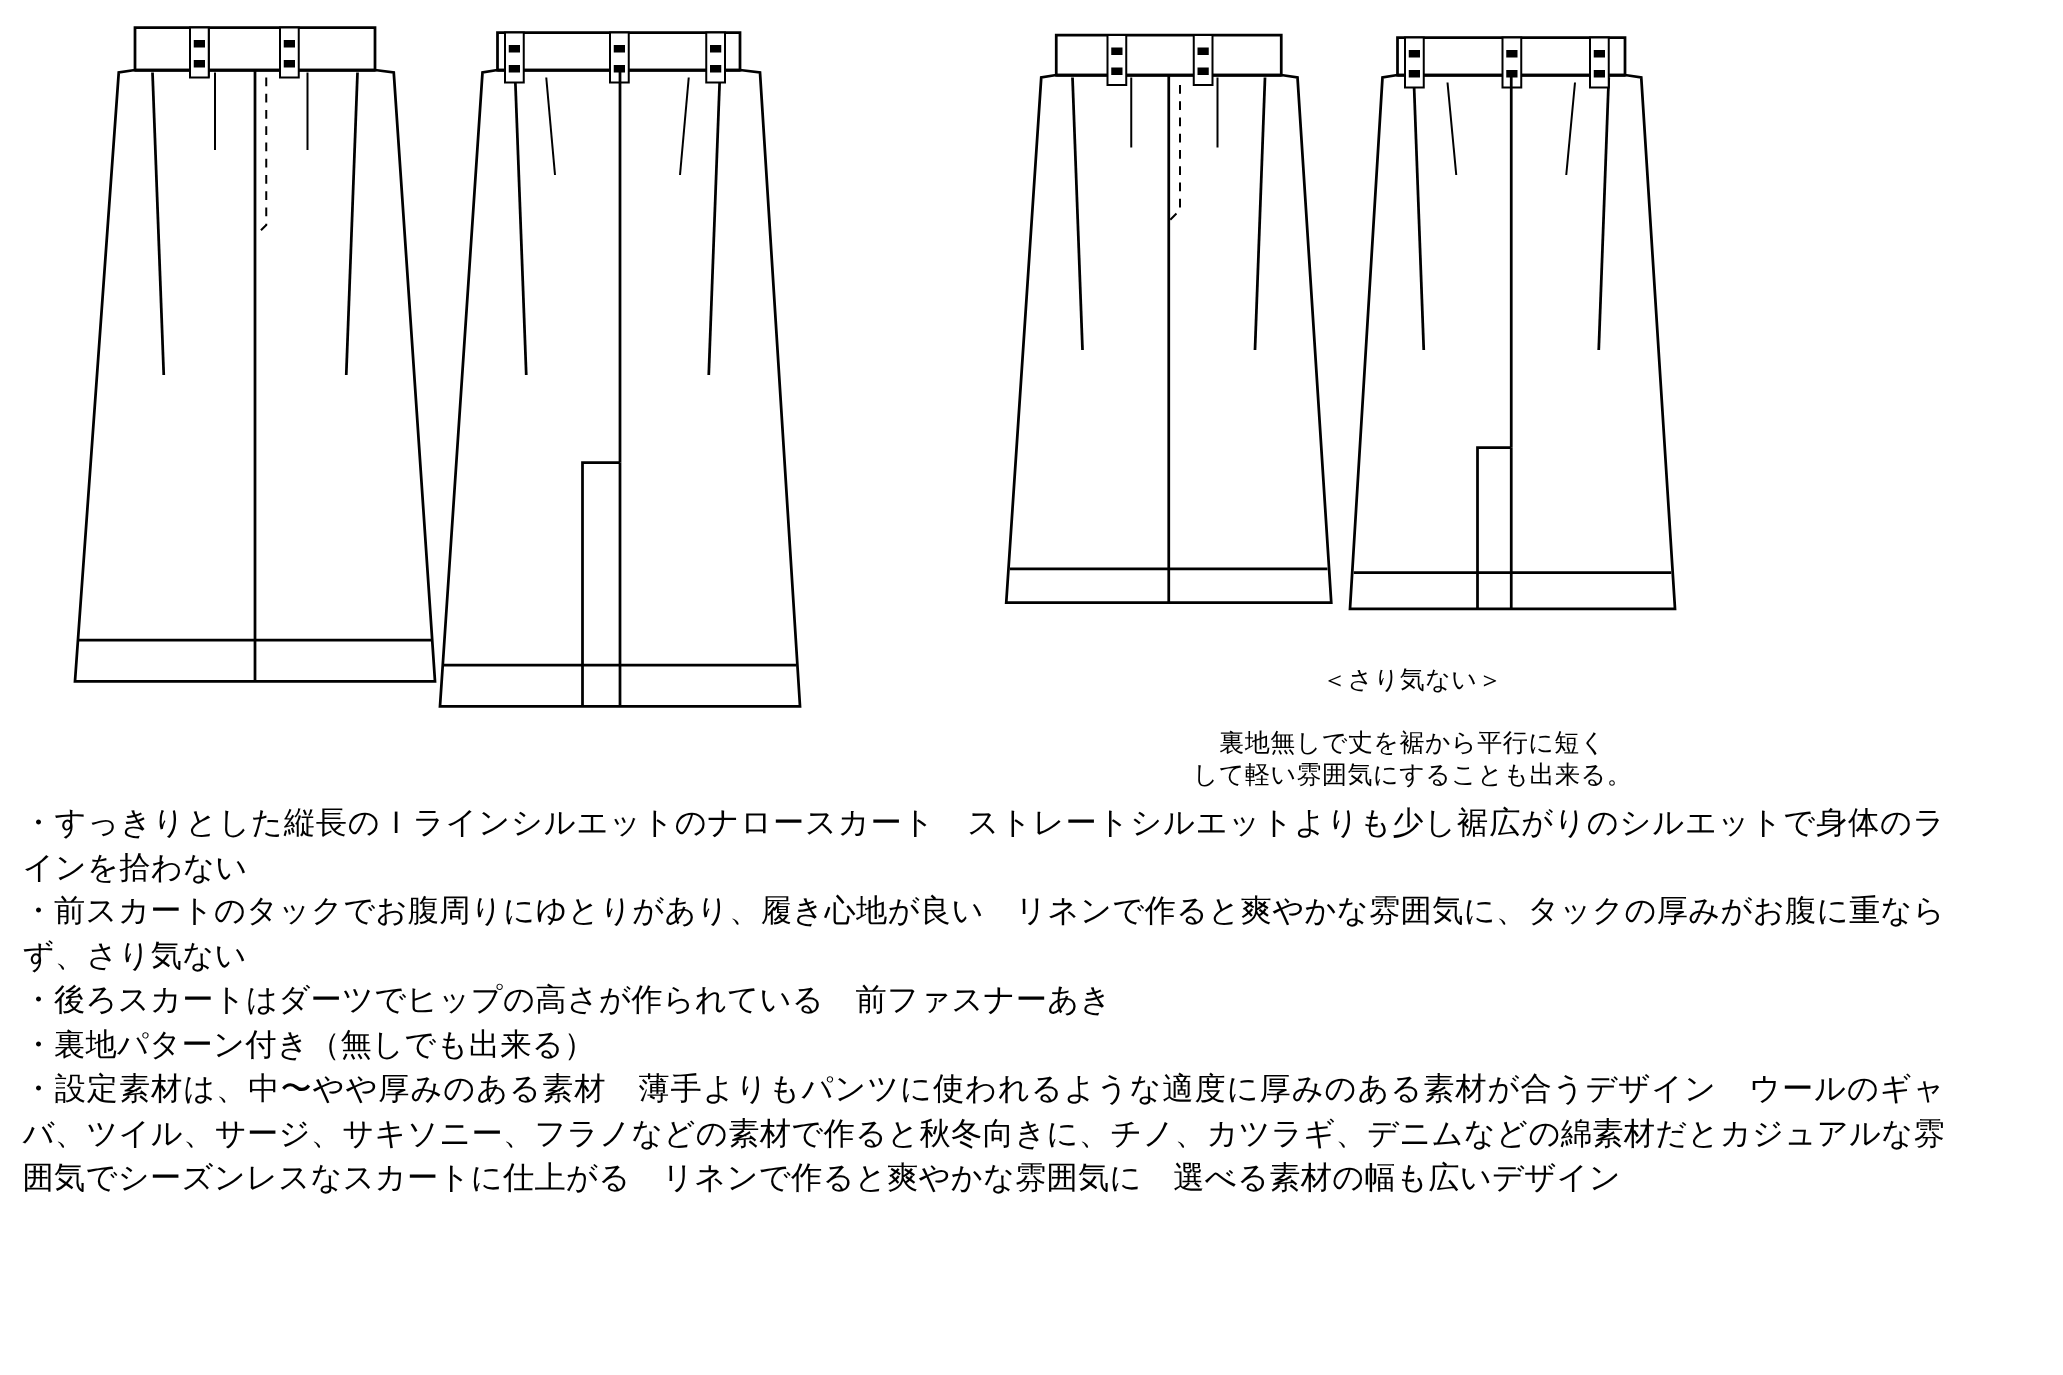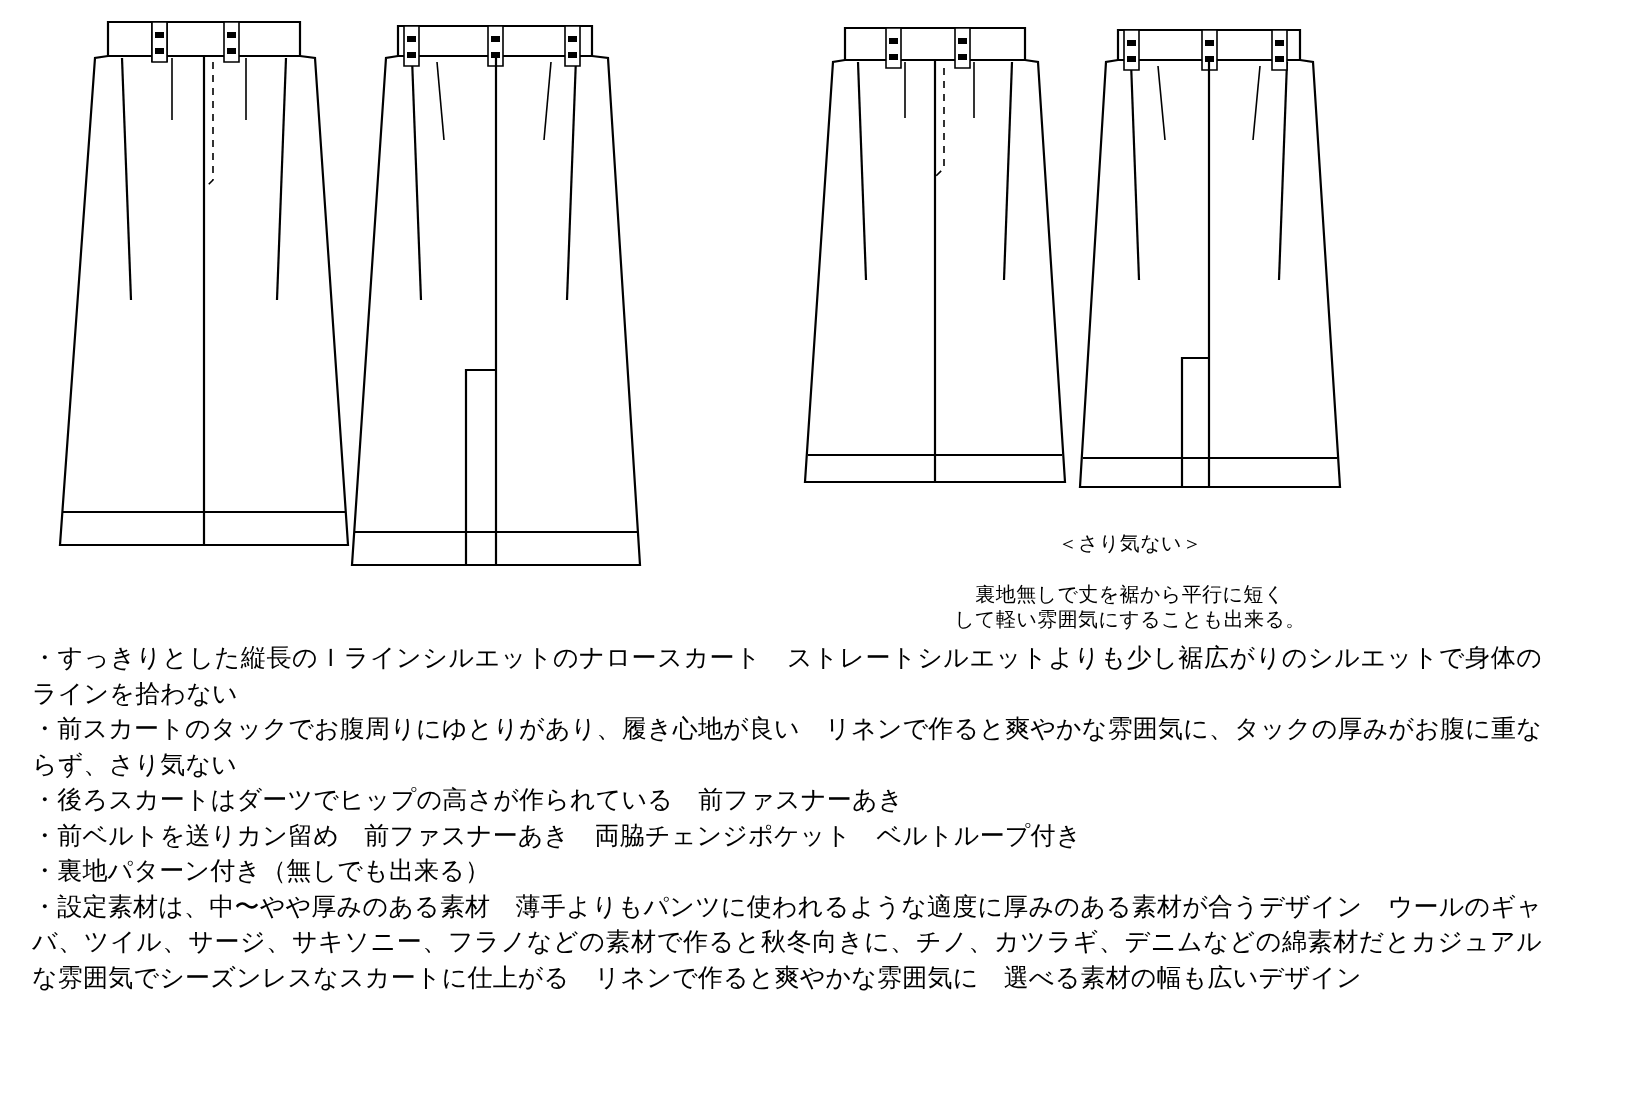--- a/index.html
+++ b/index.html
@@ -37,21 +37,21 @@
     font-size: 20px;
     line-height: 1.28;
     white-space: pre-line;
     letter-spacing: 0.4px;
   }
   .spec-list {
     position: absolute;
     left: 0px;
     top: 640px;
     width: 1574px;
-    padding: 0 32px;
+    padding: 0 18px;
     box-sizing: border-box;
   }
   .spec-line {
     font-family: "DejaVu Sans", sans-serif;
     font-size: 25px;
     line-height: 1.42;
     letter-spacing: 0.2px;
     text-align: justify;
     color: #000;
   }
@@ -193,18 +193,17 @@
       <div>＜さり気ない＞</div>
       <div>裏地無しで丈を裾から平行に短く
 して軽い雰囲気にすることも出来る。</div>
     </div>
   </div>
 
   <div class="spec-list">
     <div class="spec-line">・すっきりとした縦長のＩラインシルエットのナロースカート　ストレートシルエットよりも少し裾広がりのシルエットで身体のラインを拾わない</div>
     <div class="spec-line">・前スカートのタックでお腹周りにゆとりがあり、履き心地が良い　リネンで作ると爽やかな雰囲気に、タックの厚みがお腹に重ならず、さり気ない</div>
     <div class="spec-line">・後ろスカートはダーツでヒップの高さが作られている　前ファスナーあき</div>
-    <div class="spec-line">・前ベルトを送りカン留め　前ファスナーあき　両脇チェンジポケット　ベルトループ付き</div>
     <div class="spec-line">・裏地パターン付き（無しでも出来る）</div>
     <div class="spec-line">・設定素材は、中〜やや厚みのある素材　薄手よりもパンツに使われるような適度に厚みのある素材が合うデザイン　ウールのギャバ、ツイル、サージ、サキソニー、フラノなどの素材で作ると秋冬向きに、チノ、カツラギ、デニムなどの綿素材だとカジュアルな雰囲気でシーズンレスなスカートに仕上がる　リネンで作ると爽やかな雰囲気に　選べる素材の幅も広いデザイン</div>
   </div>
 
 </div>
 
 </body></html>

